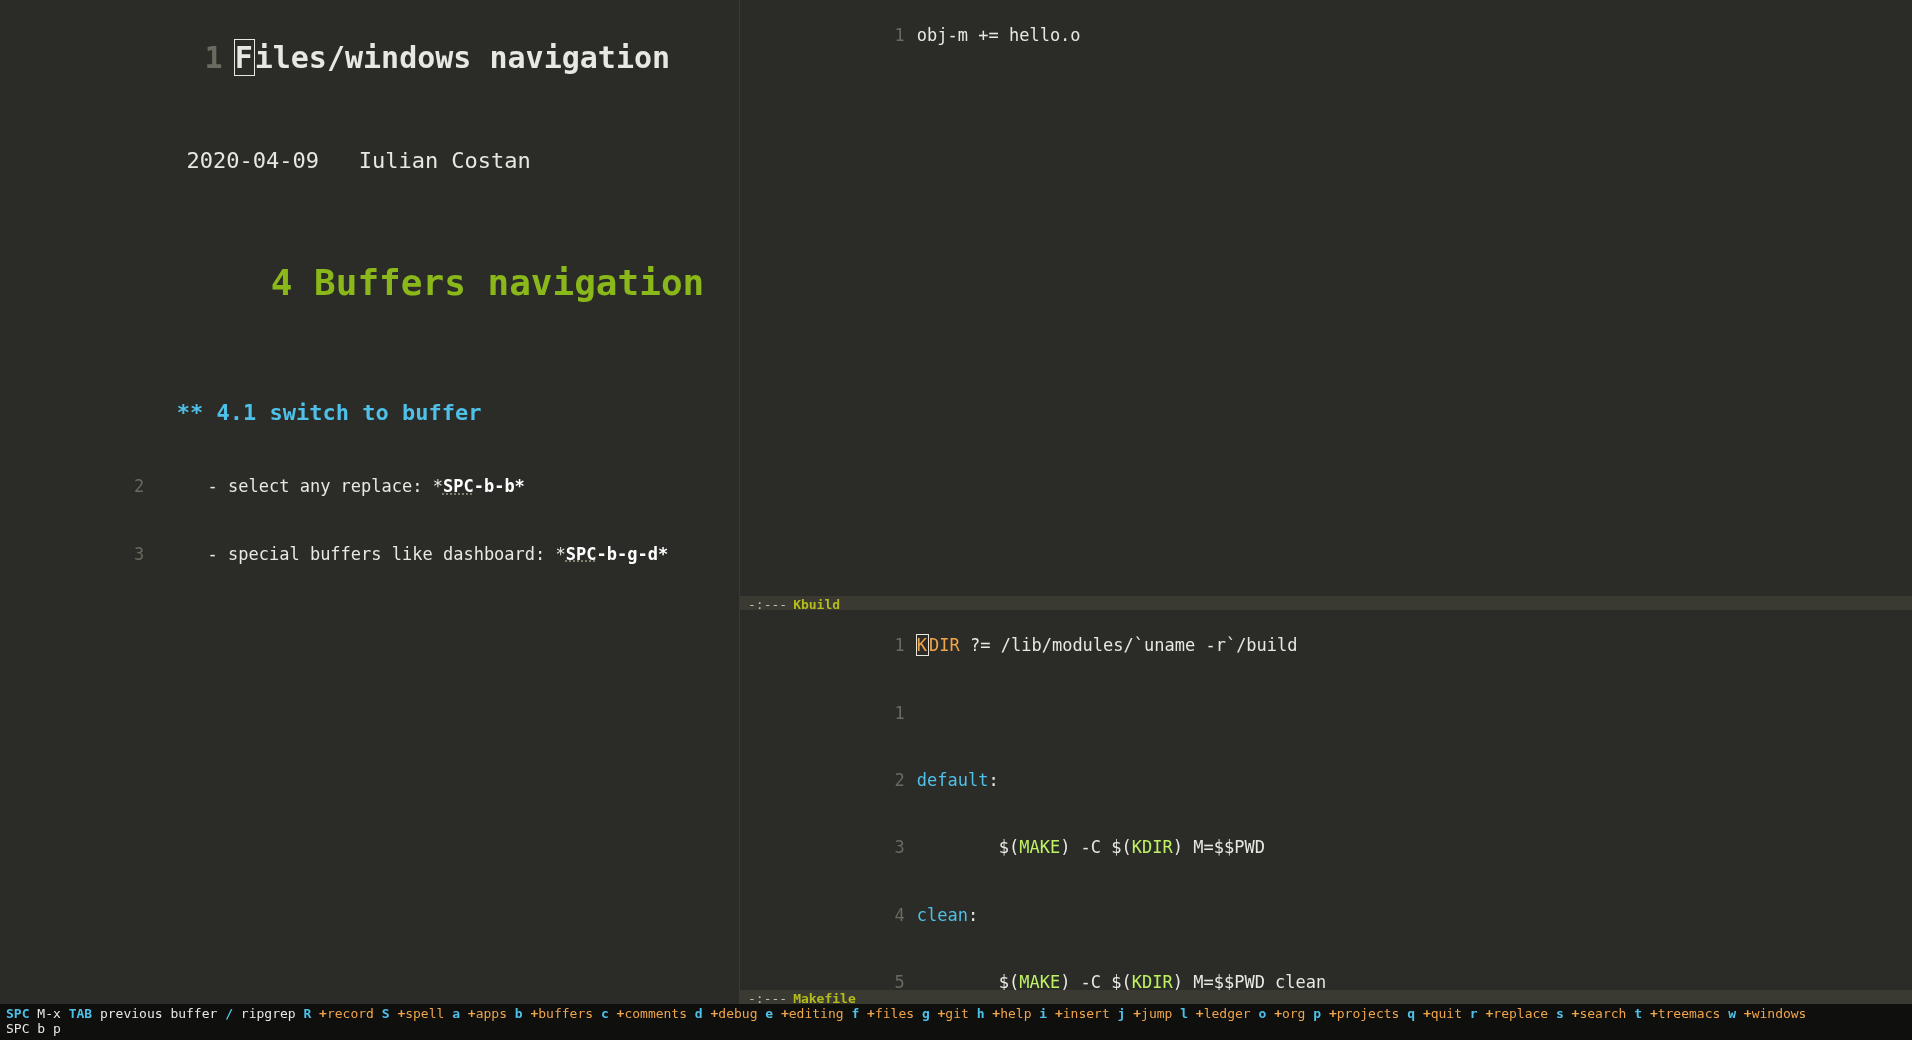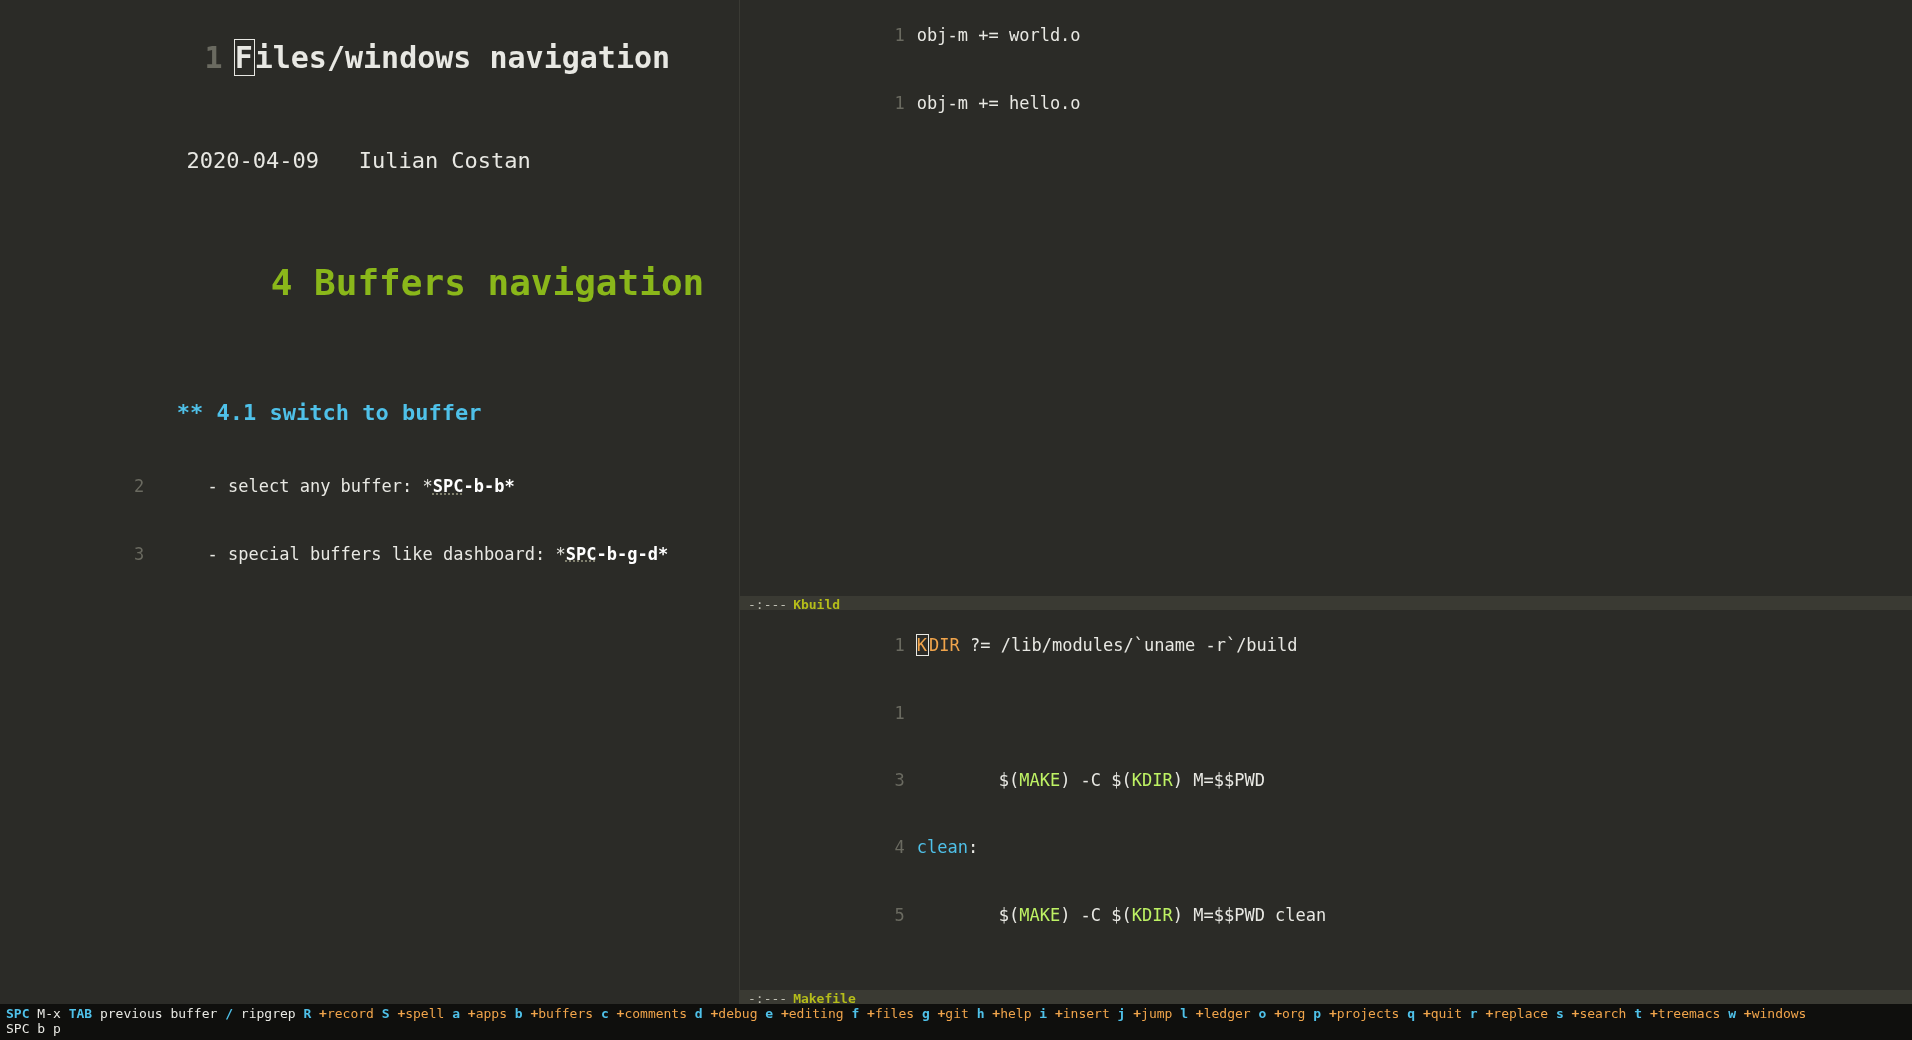--- a/index.html
+++ b/index.html
@@ -139,49 +139,49 @@
         <div class="line date-author">
           <span class="gutter"> </span><span>2020-04-09</span><span>   </span><span>Iulian Costan</span>
         </div>
         <div class="line heading1">
           <span class="gutter"> </span><span>4 Buffers navigation</span>
         </div>
         <div class="line heading2-row">
           <span class="gutter"> </span><span>  </span><span class="heading2-stars">**</span><span class="heading2-text"> </span><span class="heading2-text">4.1 switch to buffer</span>
         </div>
         <div class="line">
-          <span class="gutter rel">2</span><span>     </span><span class="bullet-dash"><span>- select any buffer: *</span></span><span class="bold-white spc">SPC</span><span class="bold-white">-b-b*</span>
+          <span class="gutter rel">2</span><span>     </span><span class="bullet-dash"><span>- select any replace: *</span></span><span class="bold-white spc">SPC</span><span class="bold-white">-b-b*</span>
         </div>
         <div class="line">
           <span class="gutter rel">3</span><span>     </span><span class="bullet-dash"><span>- special buffers like dashboard: *</span></span><span class="bold-white spc">SPC</span><span class="bold-white">-b-g-d*</span>
         </div>
       </div>
     </div>
 
     <div class="right-pane">
 
       <div class="right-top">
         <div class="buffer-body">
-          <div class="line">
-            <span class="gutter">1</span><span>obj-m += world.o</span>
-          </div>
           <div class="line">
             <span class="gutter">1</span><span>obj-m += hello.o</span>
           </div>
         </div>
         <div class="modeline"><span>-:---</span><span class="bufname">Kbuild</span></div>
       </div>
 
       <div class="right-bottom">
         <div class="buffer-body">
           <div class="line">
             <span class="gutter">1</span><span class="cursor-box var">K</span><span class="var">DIR</span><span> ?= /lib/modules/`uname -r`/build</span>
           </div>
           <div class="line">
             <span class="gutter">1</span>
+          </div>
+          <div class="line">
+            <span class="gutter">2</span><span class="keyword">default</span><span>:</span>
           </div>
           <div class="line">
             <span class="gutter">3</span><span>        $(</span><span class="makecmd">MAKE</span><span>) -C $(</span><span class="makecmd">KDIR</span><span>) M=$$PWD</span>
           </div>
           <div class="line">
             <span class="gutter">4</span><span class="keyword">clean</span><span>:</span>
           </div>
           <div class="line">
             <span class="gutter">5</span><span>        $(</span><span class="makecmd">MAKE</span><span>) -C $(</span><span class="makecmd">KDIR</span><span>) M=$$PWD</span><span> clean</span>
           </div>

